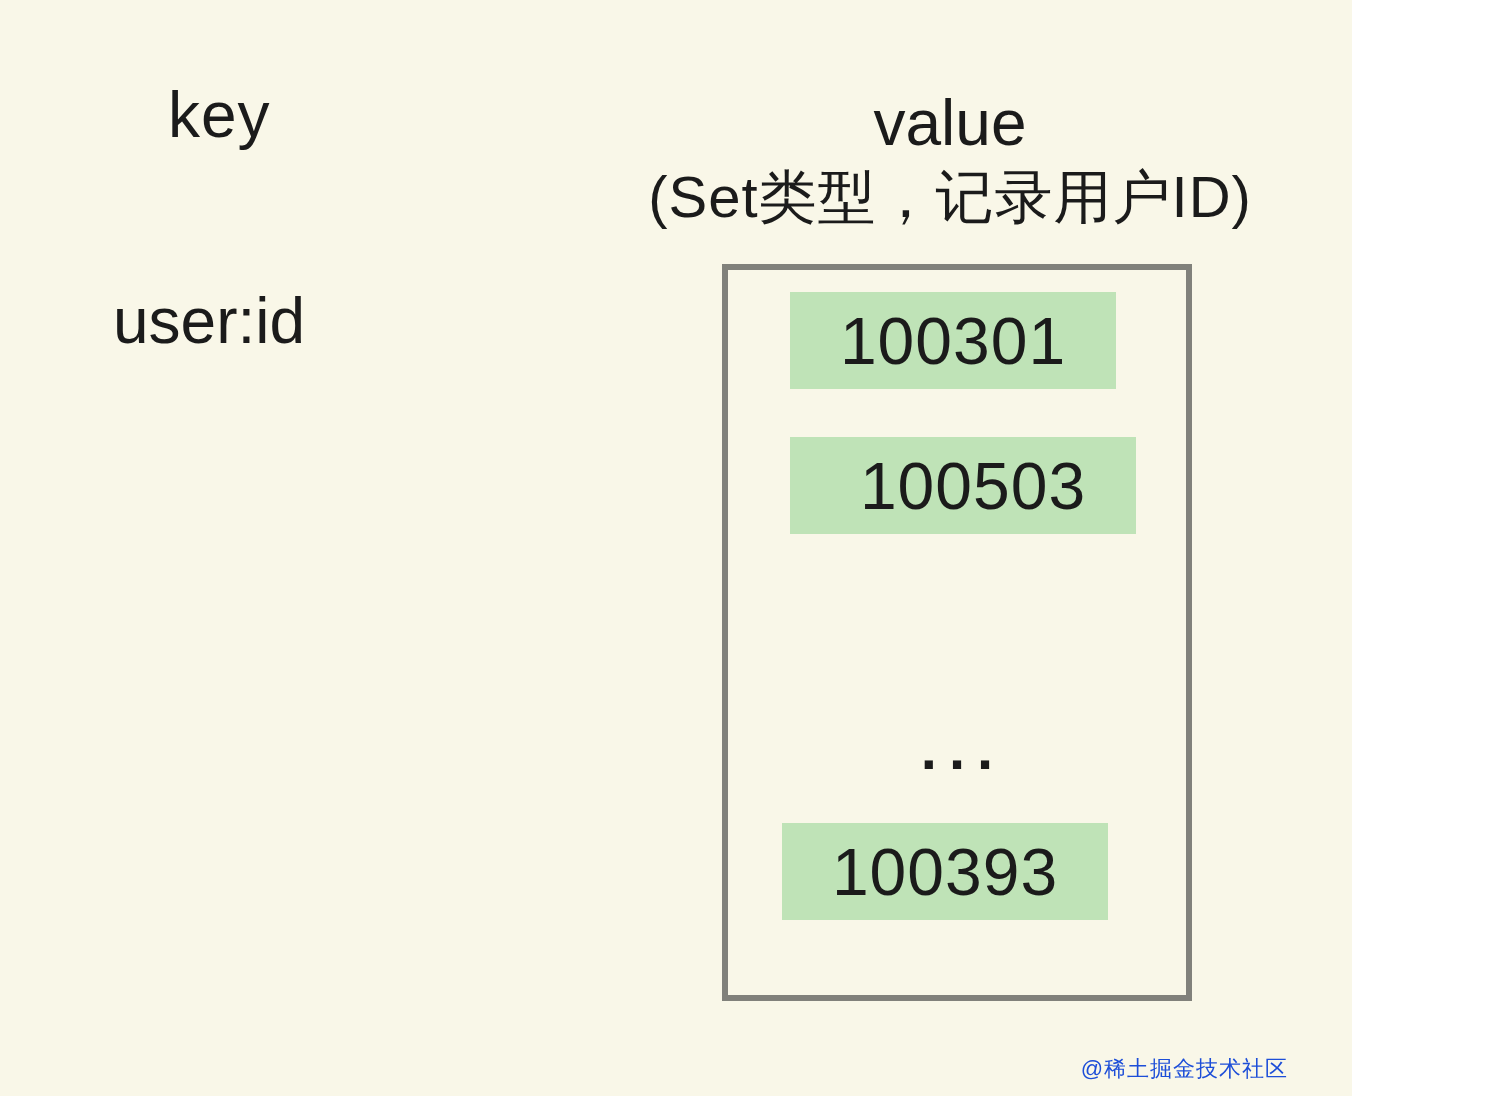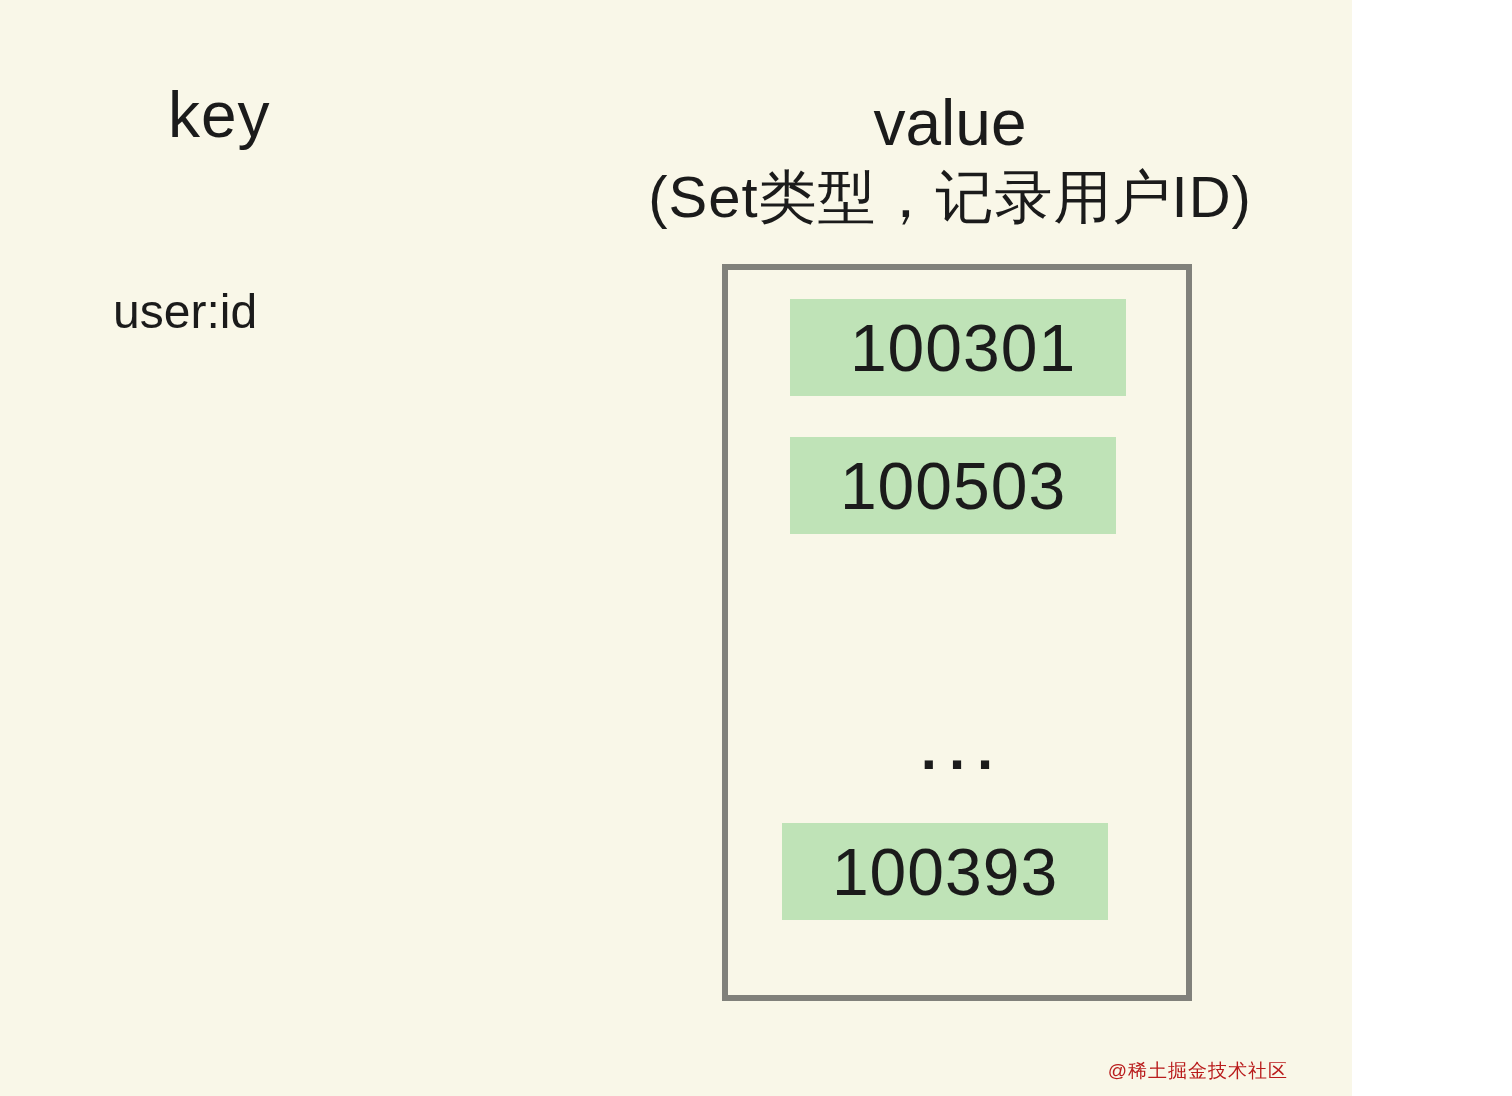--- a/index.html
+++ b/index.html
@@ -37,21 +37,21 @@
   .value-header .line2 {
     font-size: 58px;
     line-height: 1.35;
     letter-spacing: 1px;
     text-align: center;
   }
   .key-name {
     position: absolute;
     left: 113px;
     top: 286px;
-    font-size: 48px;
+    font-size: 64px;
     line-height: 1.1;
   }
   .set-box {
     position: absolute;
     left: 722px;
     top: 264px;
     width: 458px;   
     height: 725px;  
     border: 6px solid #81817B;
     background: transparent;
@@ -61,44 +61,44 @@
     left: 62px;
     width: 326px;
     height: 97px;
     background: #BFE3B7;
     display: flex;
     align-items: center;
     justify-content: center;
     font-size: 66px;
     letter-spacing: 1px;
   }
-  .member-0 { top: 29px; padding-left: 10px; }
-  .member-1 { top: 167px; }
+  .member-0 { top: 22px; }
+  .member-1 { top: 167px; padding-left: 20px; }
   .member-2 { top: 295px; }
   .member-3 { top: 553px; left: 54px; }
   .ellipsis {
     position: absolute;
     left: 0;
     top: 433px;
     width: 458px;
     height: 90px;
     display: flex;
     align-items: center;
     justify-content: center;
     font-size: 58px;
     font-weight: bold;
     letter-spacing: 12px;
     text-indent: 12px;
   }
   .watermark {
     position: absolute;
     right: 64px;
     bottom: 12px;
-    font-size: 19px;
-    color: #b91c1c;
+    font-size: 22px;
+    color: #1d4ed8;
     letter-spacing: 1px;
   }
 </style>
 </head>
 <body>
 
 <div class="canvas">
 
   <div class="key-header">key</div>
 

